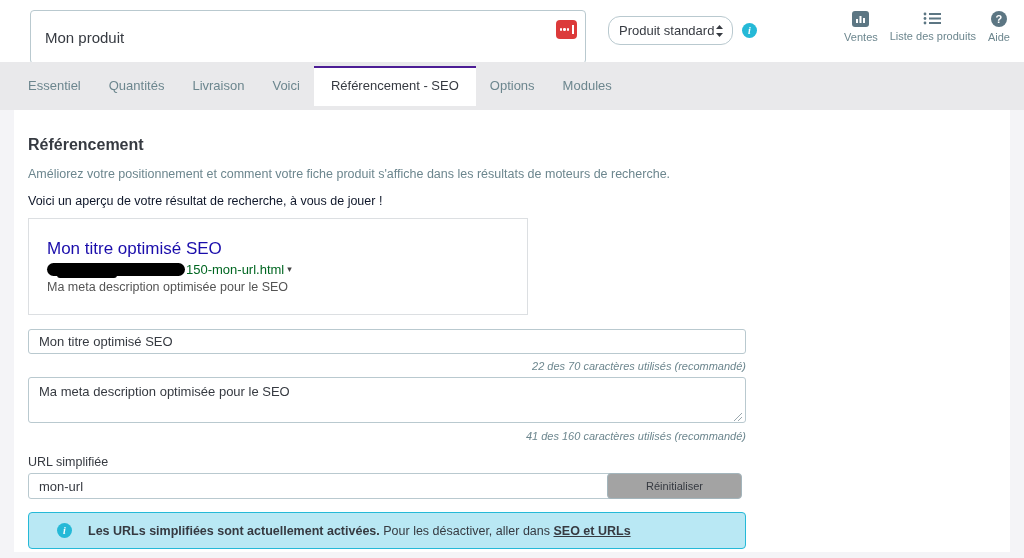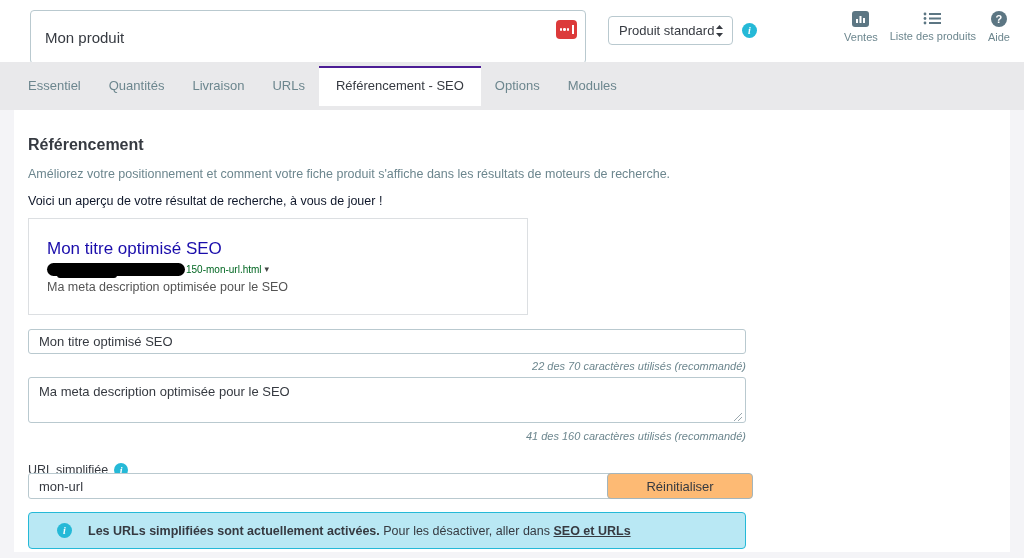--- a/index.html
+++ b/index.html
@@ -10,21 +10,21 @@
   .header { position:absolute; left:0; top:0; width:1024px; height:62px; background:#fff; }
   .name-wrap { position:absolute; left:30px; top:10px; width:556px; height:54px; }
   .name-input { width:100%; height:100%; border:1px solid #b9c9cf; border-radius:4px;
     font-family:inherit; font-size:15px; color:#363a41; padding:0 40px 0 14px; outline:none; }
   .lang-flag { position:absolute; right:9px; top:10px; width:21px; height:19px; background:#dc3a3a;
     border-radius:4px; display:flex; align-items:center; justify-content:center; gap:1px; cursor:pointer; }
   .lang-flag .dot { width:2.5px; height:2.5px; background:#fff; border-radius:50%; }
   .lang-flag .bar { width:1.5px; height:9px; background:#fff; margin-left:2px; }
 
   .type-select { position:absolute; left:608px; top:16px; width:125px; height:29px;
-    border:1px solid #b9c9cf; border-radius:4px; background:#fff; display:flex;
+    border:1px solid #b9c9cf; border-radius:12px; background:#fff; display:flex;
     align-items:center; padding:0 8px 0 10px; font-size:13px; cursor:pointer; }
   .type-select .lbl { flex:1; }
   .info-dot { display:inline-flex; width:15px; height:15px; border-radius:50%; background:#25b9d7;
     color:#fff; font-size:10px; font-weight:bold; font-style:italic; align-items:center;
     justify-content:center; flex:0 0 auto; font-family:"Liberation Serif", serif; }
   .hdr-info { position:absolute; left:742px; top:23px; }
 
   .hdr-actions { position:absolute; right:14px; top:11px; display:flex; gap:12px; align-items:flex-start; }
   .hdr-action { display:flex; flex-direction:column; align-items:center; gap:4px; cursor:pointer; }
   .hdr-action .cap { font-size:11px; color:#6c868e; white-space:nowrap; }
@@ -46,43 +46,43 @@
   .p-hint  { position:absolute; left:14px; top:84px; font-size:12.5px; color:#0f172a; }
 
   
   .serp { position:absolute; left:14px; top:108px; width:500px; height:97px;
     border:1px solid #dcdfe2; background:#fff; }
   .serp-title { position:absolute; left:18px; top:20px; font-size:17px; color:#1a0dab; }
   .serp-url { position:absolute; left:18px; top:43px; height:14px; display:flex; align-items:center; }
   .redact { width:138px; height:13px; background:#000; border-radius:7px; position:relative; }
   .redact::after { content:""; position:absolute; left:10px; bottom:-2px; width:60px; height:6px;
     background:#000; border-radius:3px; }
-  .serp-url .green { font-size:10px; color:#006621; margin-left:1px; }
+  .serp-url .green { font-size:13px; color:#006621; margin-left:1px; }
   .serp-url .caret { font-size:9px; color:#444; margin-left:3px; }
   .serp-desc { position:absolute; left:18px; top:61px; font-size:12.5px; color:#545454; }
 
   
   .txt { border:1px solid #b9c9cf; border-radius:3px; font-family:inherit; font-size:13px;
     color:#363a41; outline:none; }
   .meta-title { position:absolute; left:14px; top:219px; width:718px; height:25px; padding:0 10px; }
   .counter { position:absolute; width:718px; text-align:right; font-size:11px; font-style:italic;
     color:#6c868e; left:14px; }
   .c1 { top:250px; }
   .meta-desc { position:absolute; left:14px; top:267px; width:718px; height:46px;
     padding:6px 10px; resize:none; }
   .resize-grip { position:absolute; left:718px; top:301px; pointer-events:none; }
   .c2 { top:320px; }
 
-  .url-label { position:absolute; left:14px; top:353px; font-size:12.5px; display:flex;
-    align-items:center; gap:6px; }
+  .url-label { position:absolute; left:14px; top:345px; font-size:12.5px; display:flex;
+    align-items:center; gap:6px;flex-direction:column; }
   .url-label .info-dot { width:14px; height:14px; }
   .url-input { position:absolute; left:14px; top:363px; width:648px; height:26px; padding:0 10px; }
-  .reset-btn { position:absolute; left:593px; top:363px; width:146px; height:26px;
-    background:#fdba74; border:1px solid #a3b5bc; border-radius:4px; font-family:inherit;
-    font-size:13px; color:#363a41; cursor:pointer; }
+  .reset-btn { position:absolute; left:593px; top:363px; width:135px; height:26px;
+    background:#a3a3a3; border:1px solid #a3b5bc; border-radius:4px; font-family:inherit;
+    font-size:11px; color:#363a41; cursor:pointer; }
 
   .alert { position:absolute; left:14px; top:402px; width:718px; height:37px; background:#b9e8f4;
     border:1px solid #25b9d7; border-radius:4px; display:flex; align-items:center;
     padding-left:28px; }
   .alert .info-dot { margin-right:16px; }
   .alert .txtline { font-size:12.5px; color:#363a41; }
   .alert b { font-weight:bold; }
   .alert .lnk { font-weight:bold; text-decoration:underline; cursor:pointer; color:#363a41; }
 </style>
 </head>
@@ -133,21 +133,21 @@
       <span class="help-circle">?</span>
       <span class="cap">Aide</span>
     </div>
   </div>
 </div>
 
 <div class="tabbar">
   <div class="tab">Essentiel</div>
   <div class="tab">Quantités</div>
   <div class="tab">Livraison</div>
-  <div class="tab">URLs</div>
+  <div class="tab">Voici</div>
   <div class="tab active">Référencement - SEO</div>
   <div class="tab">Options</div>
   <div class="tab">Modules</div>
 </div>
 
 <div class="panel">
 
   <div class="sec-title">Référencement</div>
   <div class="p-intro">Améliorez votre positionnement et comment votre fiche produit s'affiche dans les résultats de moteurs de recherche.</div>
   <div class="p-hint">Voici un aperçu de votre résultat de recherche, à vous de jouer !</div>

